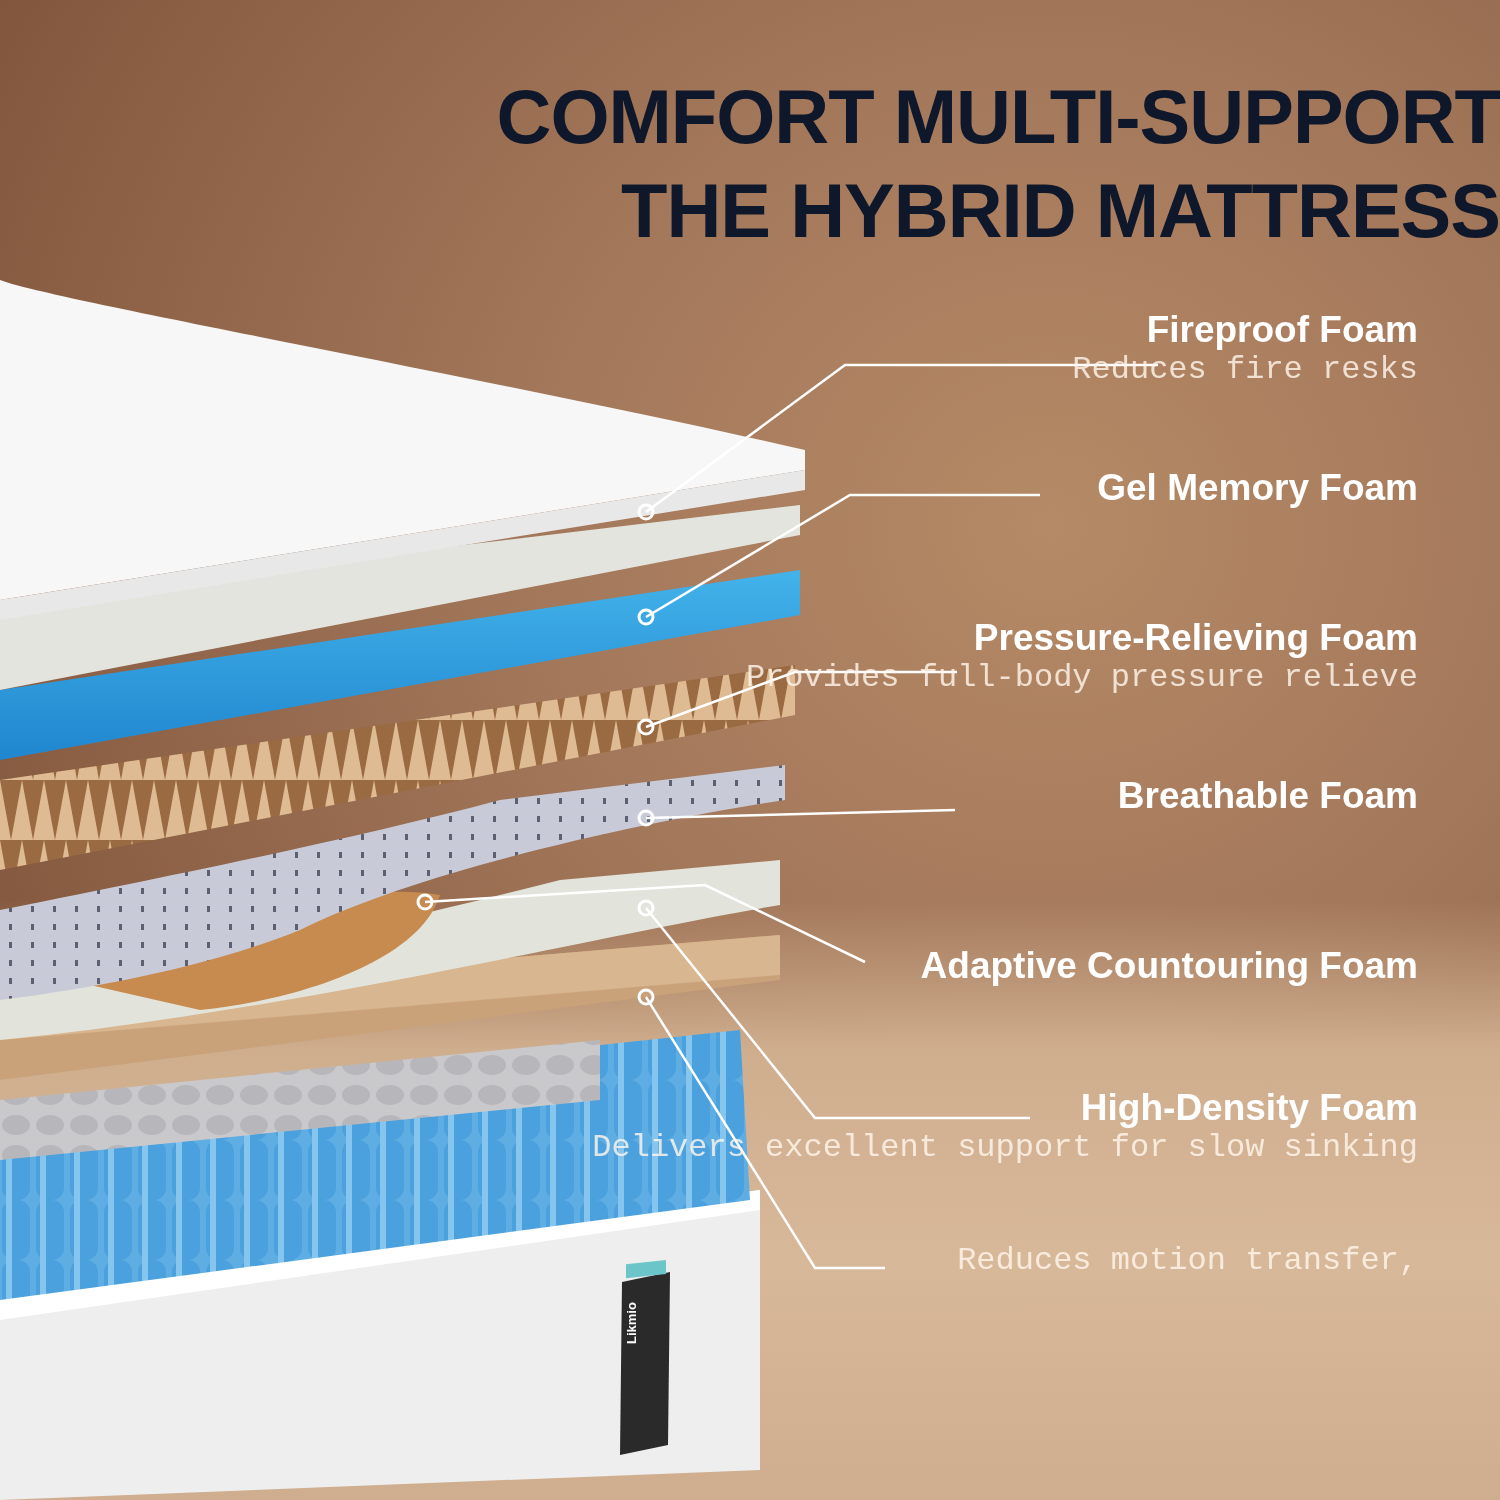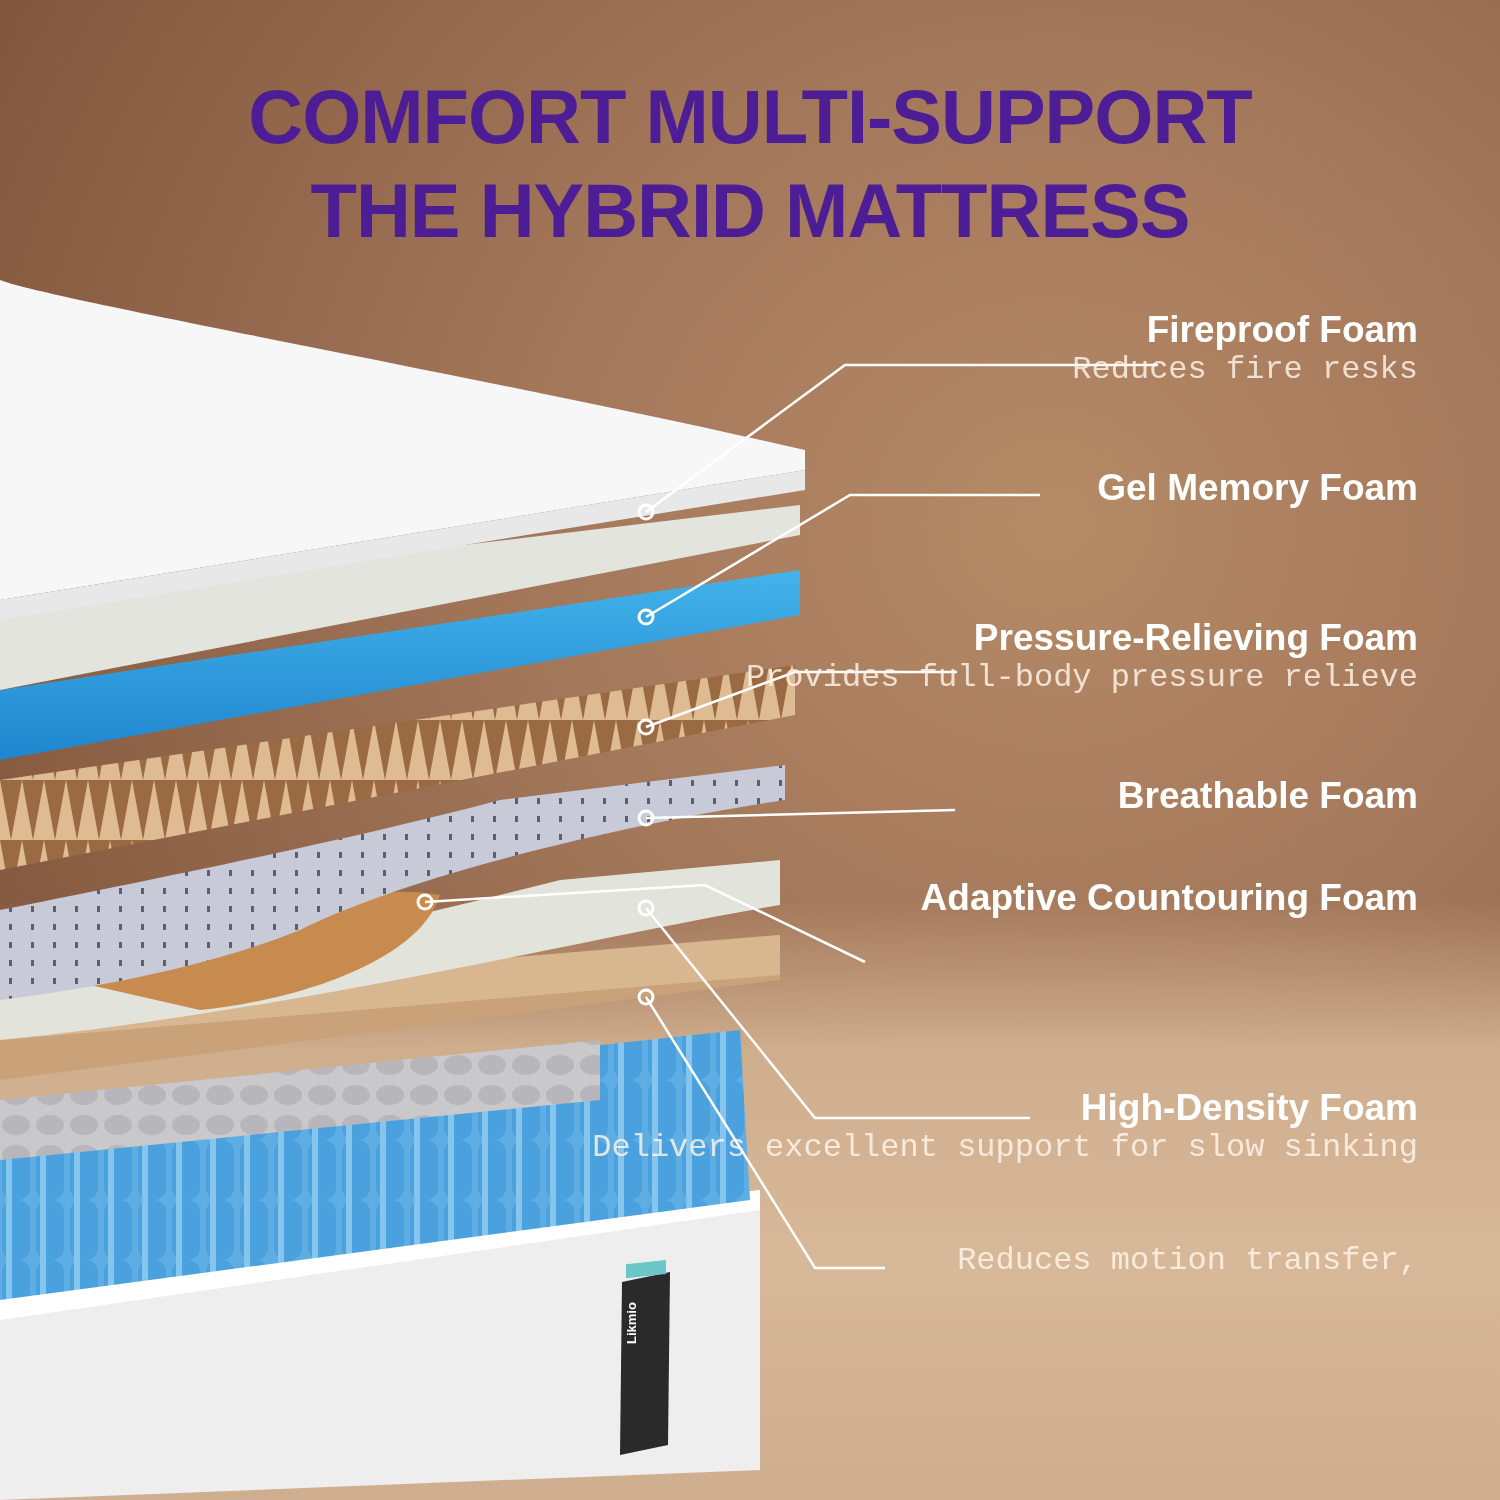--- a/index.html
+++ b/index.html
@@ -1,21 +1,21 @@
 <!DOCTYPE html>
 <html><head>
 <meta charset="utf-8">
 <style>
   html,body{margin:0;padding:0;}
   body{width:1500px;height:1500px;overflow:hidden;position:relative;
     font-family:"DejaVu Sans","Liberation Sans",sans-serif;
     background: radial-gradient(ellipse at 70% 35%, #b58a66 0%, #a3775a 35%, #8a5e43 70%, #6e4631 100%);}
   .floor{position:absolute;left:0;right:0;top:900px;bottom:0;
     background:linear-gradient(180deg, rgba(214,178,142,0) 0%, #cfae8e 25%, #d7b898 60%, #cfae8f 100%);}
-  .title{position:absolute;left:0;width:1500px;top:70px;text-align:center;color:#4c1d95;
+  .title{position:absolute;left:0;width:1500px;top:70px;text-align:right;color:#0f172a;
     font-family:"Liberation Sans",sans-serif;font-weight:700;font-size:76px;line-height:94px;letter-spacing:-1px;}
   .title div{white-space:nowrap;}
   .label{position:absolute;right:82px;text-align:right;color:#fff;}
   .label .h{font-family:"Liberation Sans",sans-serif;font-weight:700;font-size:37px;line-height:44px;white-space:nowrap;}
   .label .d{font-family:Liberation Mono, monospace;font-size:32px;line-height:36px;color:rgba(255,245,235,0.82);white-space:nowrap;}
   svg.art{position:absolute;left:0;top:0;}
 </style>
 </head>
 <body>
 
@@ -105,21 +105,21 @@
 <div class="label" style="top:466px">
   <div class="h">Gel Memory Foam</div>
 </div>
 <div class="label" style="top:616px">
   <div class="h">Pressure-Relieving Foam</div>
   <div class="d">Provides full-body pressure relieve</div>
 </div>
 <div class="label" style="top:774px">
   <div class="h">Breathable Foam</div>
 </div>
-<div class="label" style="top:876px">
+<div class="label" style="top:944px">
   <div class="h">Adaptive Countouring Foam</div>
 </div>
 <div class="label" style="top:1086px">
   <div class="h">High-Density Foam</div>
   <div class="d">Delivers excellent support for slow sinking</div>
 </div>
 <div class="label" style="top:1243px">
   <div class="d">Reduces motion transfer,</div>
 </div>
 

